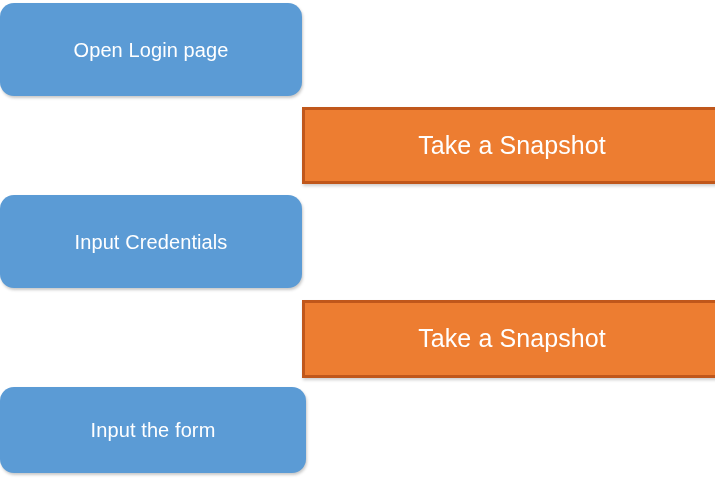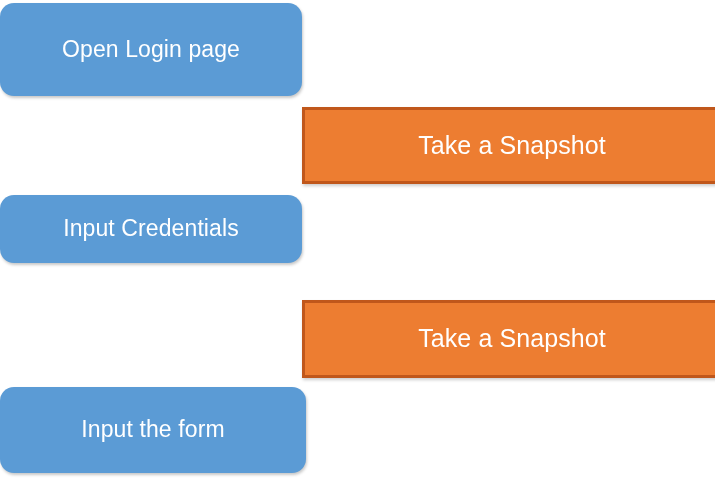--- a/index.html
+++ b/index.html
@@ -32,37 +32,37 @@
     text-align: center;
     line-height: 1.1;
     letter-spacing: 0.1px;
     -webkit-font-smoothing: antialiased;
   }
 
   
   .node--action {
     background: #5B9BD5;
     border-radius: 14px;
-    font-size: 23px;
+    font-size: 20px;
     box-shadow: 1px 2px 3px rgba(0,0,0,0.22);
   }
 
   
   .node--snapshot {
     background: #ED7D31;
     border: 3px solid #C0571B;
     border-radius: 0;
     font-size: 25px;
     box-shadow: 1px 2px 3px rgba(0,0,0,0.20);
   }
 
   
   #action-1   { left: 0px;   top: 3px;   width: 302px; height: 93px; }
   #snapshot-1 { left: 302px; top: 107px; width: 420px; height: 77px; }
-  #action-2   { left: 0px;   top: 195px; width: 302px; height: 68px; }
+  #action-2   { left: 0px;   top: 195px; width: 302px; height: 93px; }
   #snapshot-2 { left: 302px; top: 300px; width: 420px; height: 78px; }
   #action-3   { left: 0px;   top: 387px; width: 306px; height: 86px; }
 
   .node__label {
     display: block;
     padding: 0 10px;
     white-space: nowrap;
   }
 </style>
 </head>

